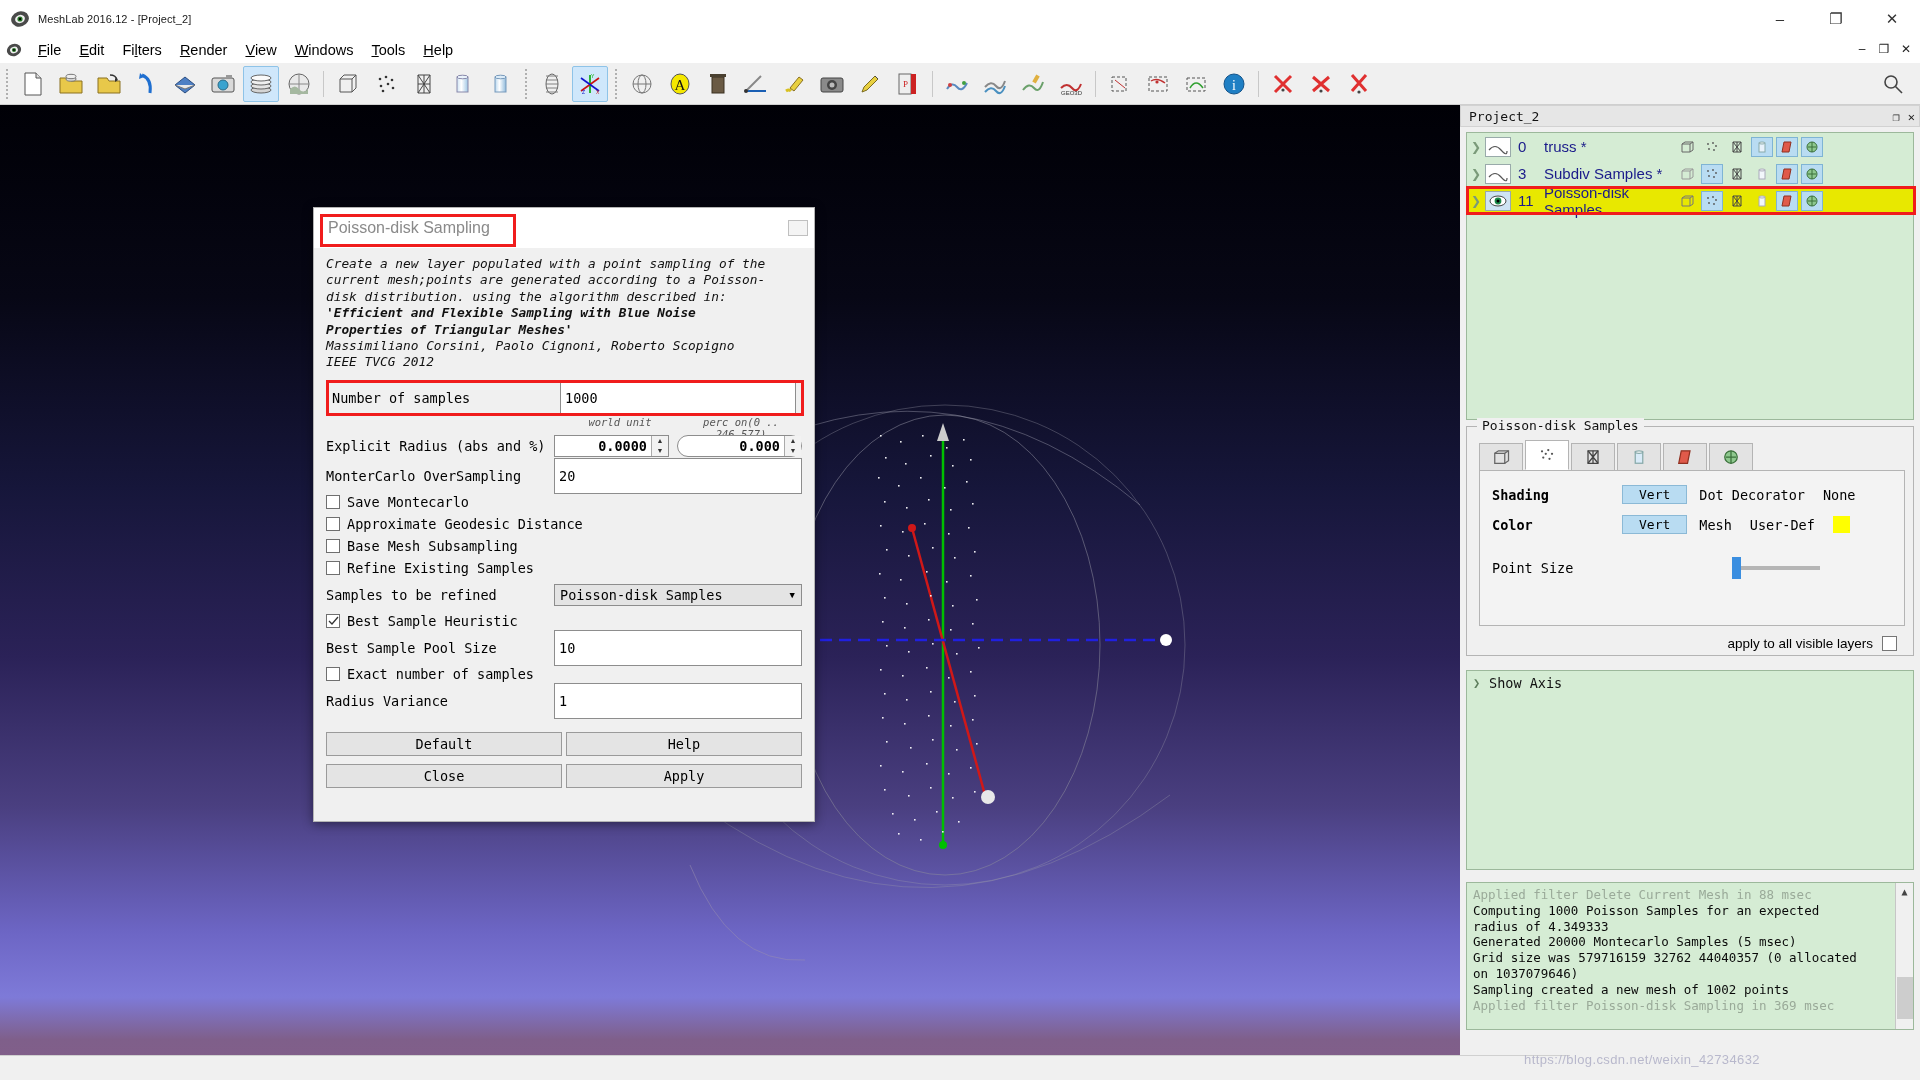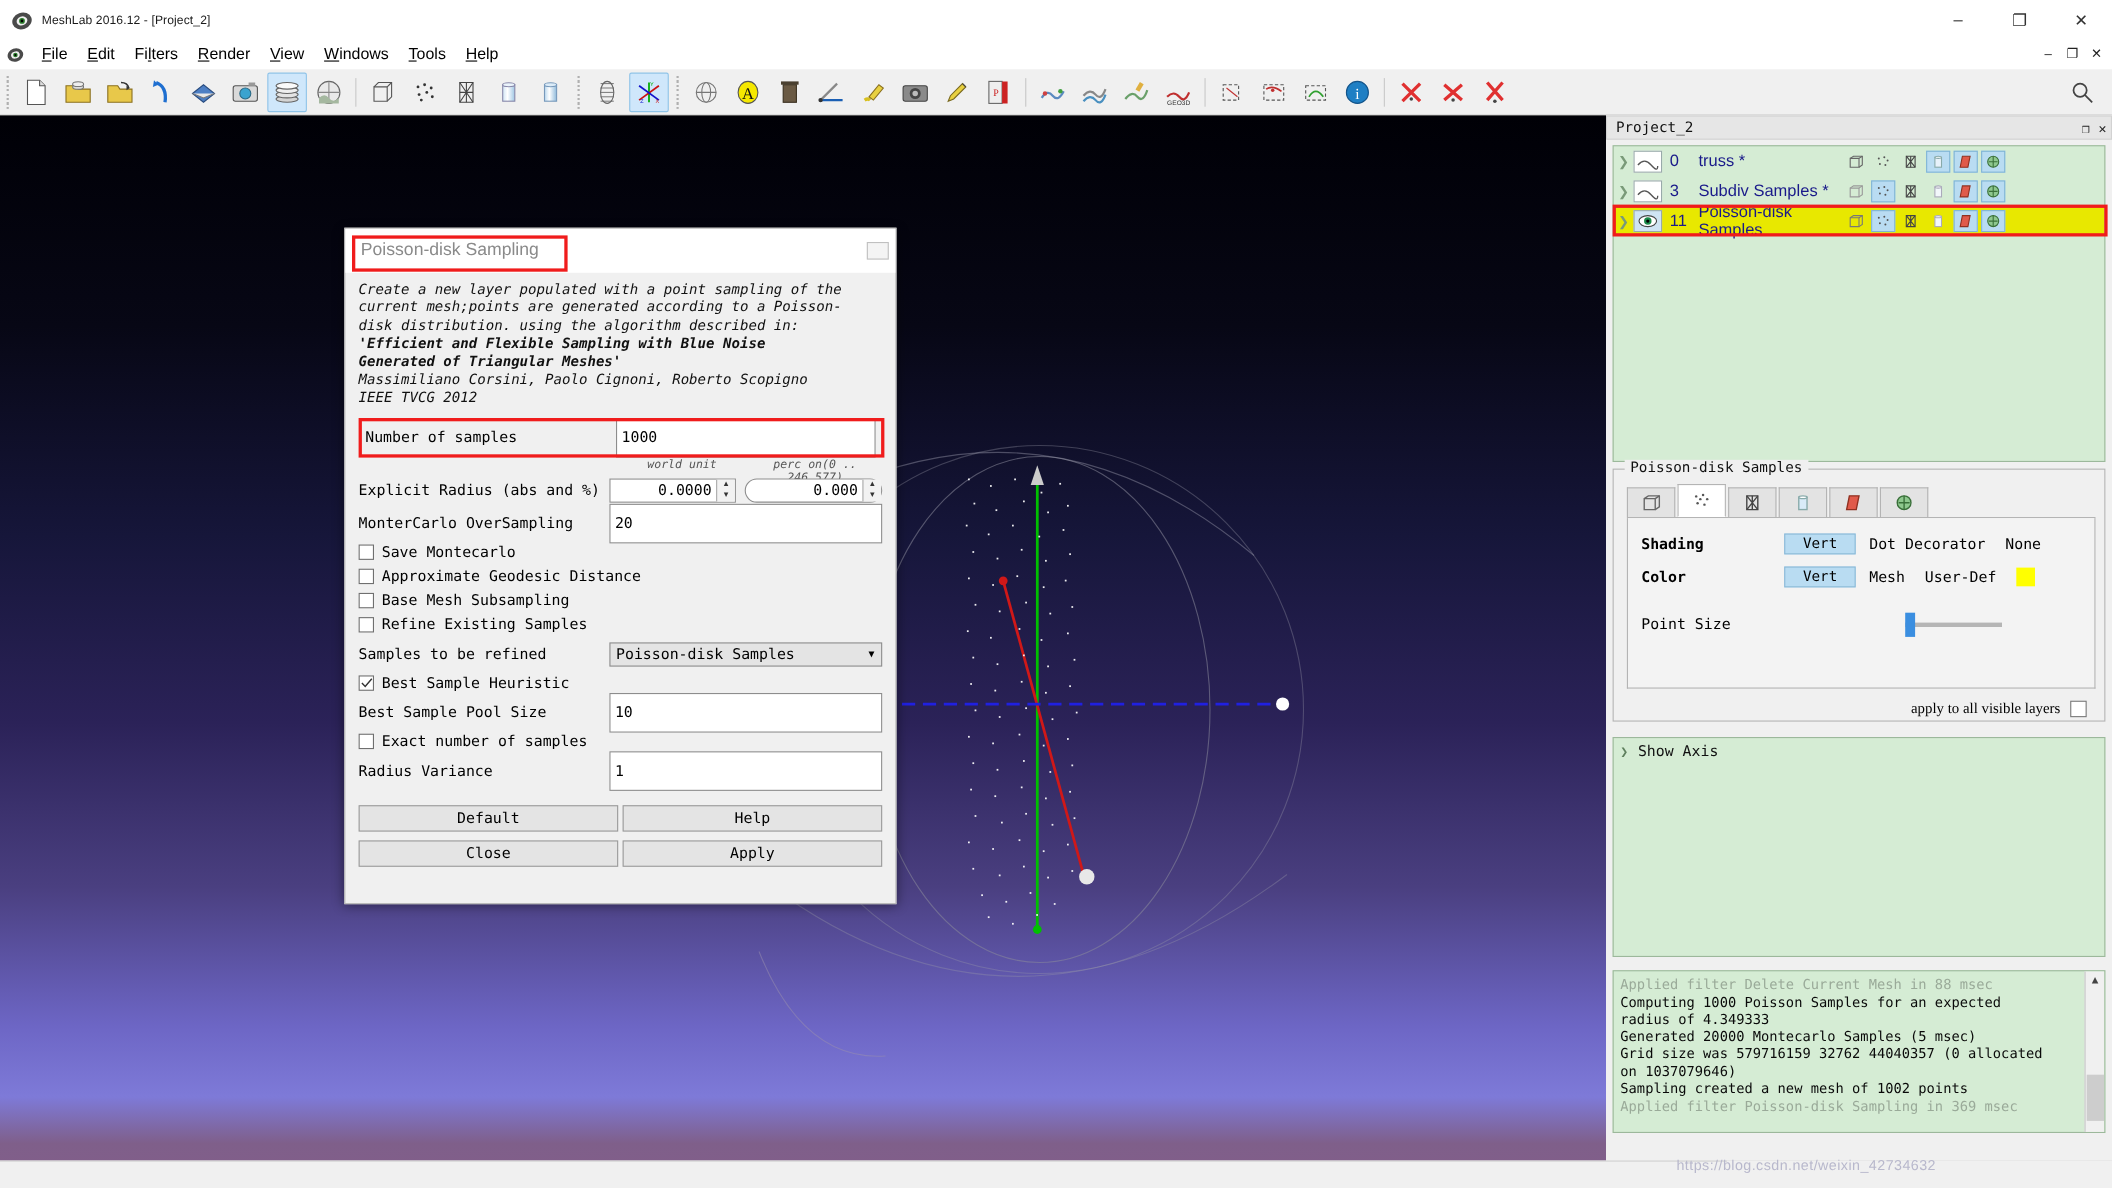--- a/index.html
+++ b/index.html
@@ -154,21 +154,21 @@
     margin-right: 12px;
   }
   .opt { font-family: "DejaVu Sans Mono", monospace; font-size: 13.5px; color: #000; margin-right: 18px; }
   .swatch { width: 17px; height: 17px; background: #ffff00; display:inline-block; }
   .pointsize-row { display: flex; align-items: center; margin-top: 26px; }
   .pointsize-label { font-family: "DejaVu Sans Mono", monospace; font-size: 13.5px; color: #000; width: 240px; }
   .slider { position: relative; width: 88px; height: 4px; background: #b5b5b5; }
   .slider .knob { position: absolute; left: 0; top: -9px; width: 9px; height: 22px; background: #3a8ee0; }
   .applyall {
     margin: 10px 8px 0 0; display: flex; align-items: center; justify-content: flex-end;
-    font-family: Liberation Serif, serif; font-size: 13.5px; color: #000;
+    font-family: Liberation Sans, sans-serif; font-size: 13.5px; color: #000;
   }
   .applyall .cb { width: 15px; height: 15px; border: 1px solid #767676; background: #fff; margin-left: 9px; }
 
   .showaxis-box {
     margin: 14px 6px 0 6px; background: #d5ecd4; border: 1px solid #9cb89b; height: 200px;
     padding: 4px 6px;
   }
   .showaxis-head { display: flex; align-items: center; font-family: "DejaVu Sans Mono", monospace; font-size: 13.5px; color: #111; }
   .showaxis-head .chev { color: #5f7f5e; margin-right: 2px; }
 
@@ -218,21 +218,21 @@
     font-family: "DejaVu Sans Mono", monospace; font-size: 13.5px; color: #000;
     width: 228px;
   }
   .finput {
     flex: 1; height: 36px; background: #fff; border: 1px solid #8d8d8d;
     font-family: "DejaVu Sans Mono", monospace; font-size: 13.5px; color: #000;
     padding: 0 4px; display: flex; align-items: center;
   }
   .unit-row { display: flex; font-family: "DejaVu Sans Mono", monospace; font-size: 10.5px; font-style: italic; color: #555; height: 15px; }
   .spinbox { display: flex; align-items: center; height: 22px; border: 1px solid #8d8d8d; background: #fff; }
-  .spin-val { flex: 1; text-align: right; padding-right: 4px; font-family: "DejaVu Sans Mono", monospace; font-size: 13.5px; color: #000; }
+  .spin-val { flex: 1; text-align: right; padding-right: 4px; font-family: "DejaVu Sans Mono", monospace; font-size: 13.5px; color: #000; font-weight: bold; }
   .spin-arrows { width: 17px; height: 20px; border-left: 1px solid #aaa; background: #f2f2f2; display: flex; flex-direction: column; }
   .spin-arrows div { flex: 1; display: flex; align-items: center; justify-content: center; font-size: 7px; color: #333; }
   .cbrow { display: flex; align-items: center; height: 21px; margin: 1px 0; }
   .cbox { width: 14px; height: 14px; border: 1px solid #6f6f6f; background: #fff; margin-right: 7px; display:flex; align-items:center; justify-content:center; }
   .cblabel { font-family: "DejaVu Sans Mono", monospace; font-size: 13.5px; color: #000; }
   .combo {
     flex: 1; height: 22px; background: #e4e4e4; border: 1px solid #8d8d8d;
     display: flex; align-items: center; padding: 0 5px;
     font-family: "DejaVu Sans Mono", monospace; font-size: 13.5px; color: #000;
     position: relative;
@@ -966,21 +966,21 @@
     <div class="dlg-titlebar">
       <div class="dlg-title">Poisson-disk Sampling</div>
       <div class="dlg-title-hl"></div>
       <div class="dlg-tbtn"></div>
     </div>
 
     <div class="dlg-desc"><span>Create a new layer populated with a point sampling of the
 current mesh;points are generated according to a Poisson-
 disk distribution. using the algorithm described in:
 </span><span class="bold">'Efficient and Flexible Sampling with Blue Noise
-Generated of Triangular Meshes'
+Properties of Triangular Meshes'
 </span><span>Massimiliano Corsini, Paolo Cignoni, Roberto Scopigno
 IEEE TVCG 2012</span></div>
 
     <div class="dlg-body">
 
       <div style="position:relative;height:36px;margin-top:5px;">
         <div class="frow" style="height:36px;padding-left:6px;">
           <span class="flabel">Number of samples</span>
           <span class="finput" style="margin-right:6px;">1000</span>
         </div>

